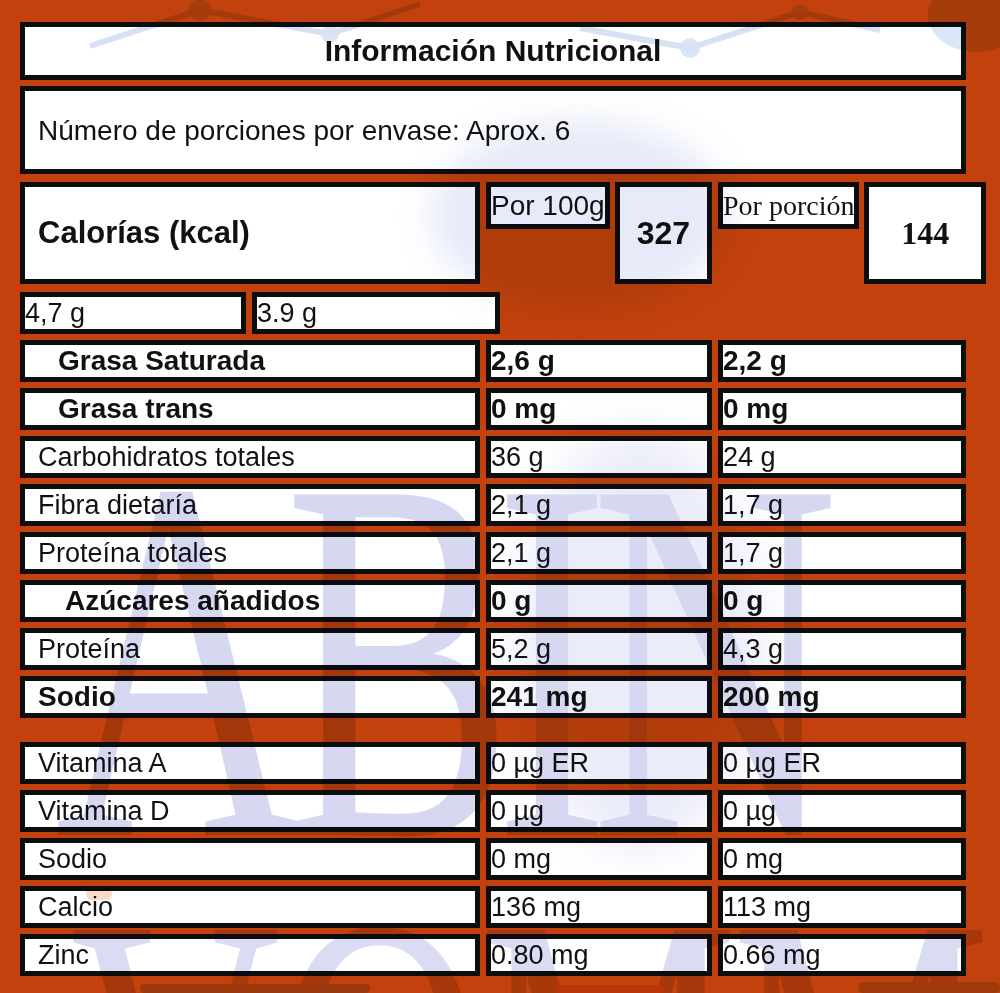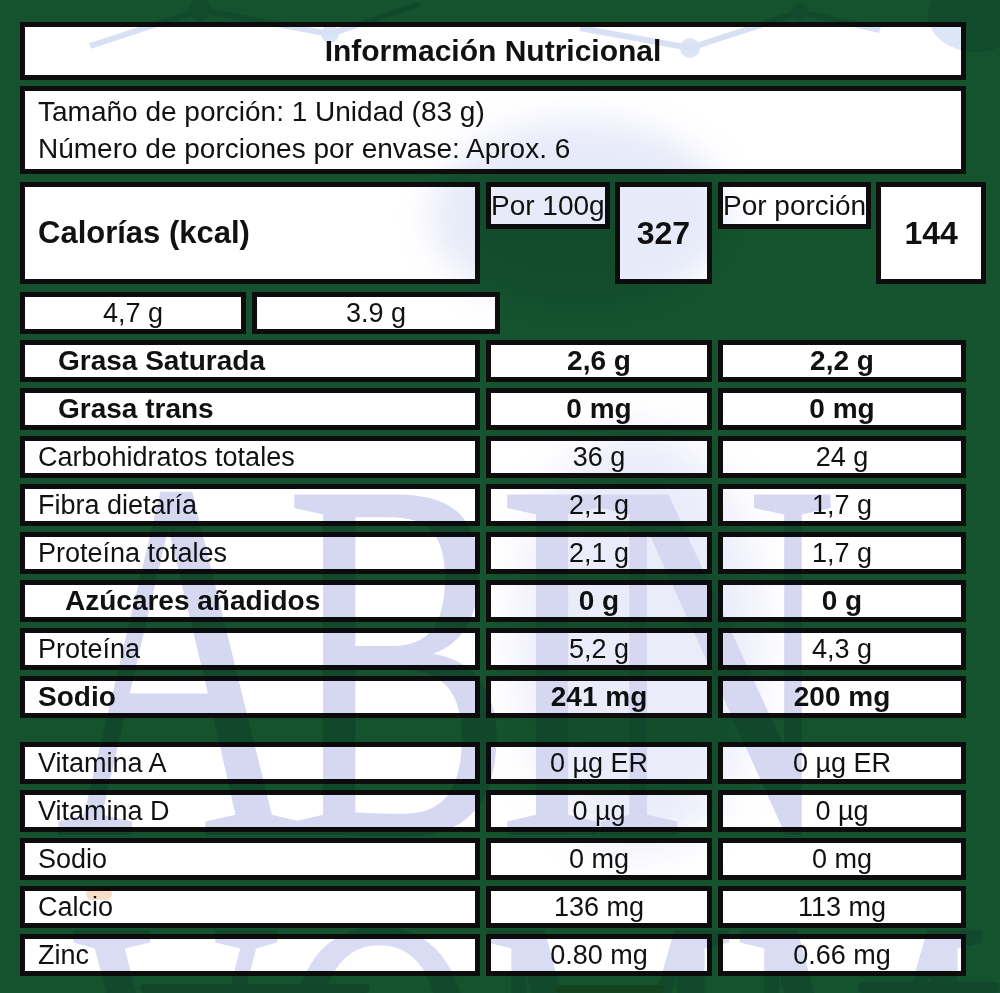--- a/index.html
+++ b/index.html
@@ -1,19 +1,19 @@
 <!DOCTYPE html>
 <html><head>
 <meta charset="utf-8">
 <style>
   html,body{margin:0;padding:0;background:#ffffff;}
   .sheet{
     position:relative;
     width:1000px;height:993px;
-    background:#14532d;
+    background:#c2410c;
     overflow:hidden;
     font-family:"Liberation Sans", sans-serif;
     color:#111111;
   }
   
   .ntable{position:absolute;left:20px;top:22px;width:946px;z-index:1;}
   .cellbox{
     box-sizing:border-box;
     border:5px solid #0d0d0d;
     background:#ffffff;
@@ -31,28 +31,28 @@
     font-size:28px;line-height:37px;
   }
   .cal-block{display:flex;gap:6px;margin-bottom:8px;height:102px;}
   .cal-name{
     width:460px;flex:none;
     padding-left:13px;
     font-size:31px;font-weight:700;
   }
   .cal-col{flex:none;display:flex;gap:5px;}
   .cal-col.c100{width:226px;}
-  .cal-col.cpor{width:268px;}
+  .cal-col.cpor{width:268px;font-family:Liberation Serif, serif;}
   .cal-head{height:47px;justify-content:center;font-size:28px;}
   .cal-val{flex:1;justify-content:center;font-size:32px;font-weight:700;}
   .nrows{display:block;}
   .nrow{display:flex;gap:6px;margin-bottom:6px;height:42px;}
   .nrow.section-gap{margin-top:24px;}
   .nlabel{width:460px;flex:none;padding-left:13px;font-size:27px;}
-  .nval{justify-content:center;font-size:27px;}
+  .nval{font-size:27px;}
   .nval.v1{width:226px;flex:none;}
   .nval.v2{width:248px;flex:none;}
   .nrow.bold .nlabel,.nrow.bold .nval{font-weight:700;font-size:28px;}
   .nrow.indent-1 .nlabel{padding-left:33px;}
   .nrow.indent-2 .nlabel{padding-left:40px;}
   
   .wm-layer{
     position:absolute;inset:0;z-index:5;
     pointer-events:none;
     mix-blend-mode:multiply;
@@ -93,21 +93,20 @@
 
 <div class="sheet">
 
   <div class="ntable">
 
     <div class="cellbox title-box">
       <span>Información Nutricional</span>
     </div>
 
     <div class="cellbox serving-box">
-      <span>Tamaño de porción: 1 Unidad (83 g)</span>
       <span>Número de porciones por envase: Aprox. 6</span>
     </div>
 
     <div class="cal-block">
       <div class="cellbox cal-name">
         <span>Calorías (kcal)</span>
       </div>
       <div class="cal-col c100">
         <div class="cellbox cal-head">
           <span>Por 100g</span>

